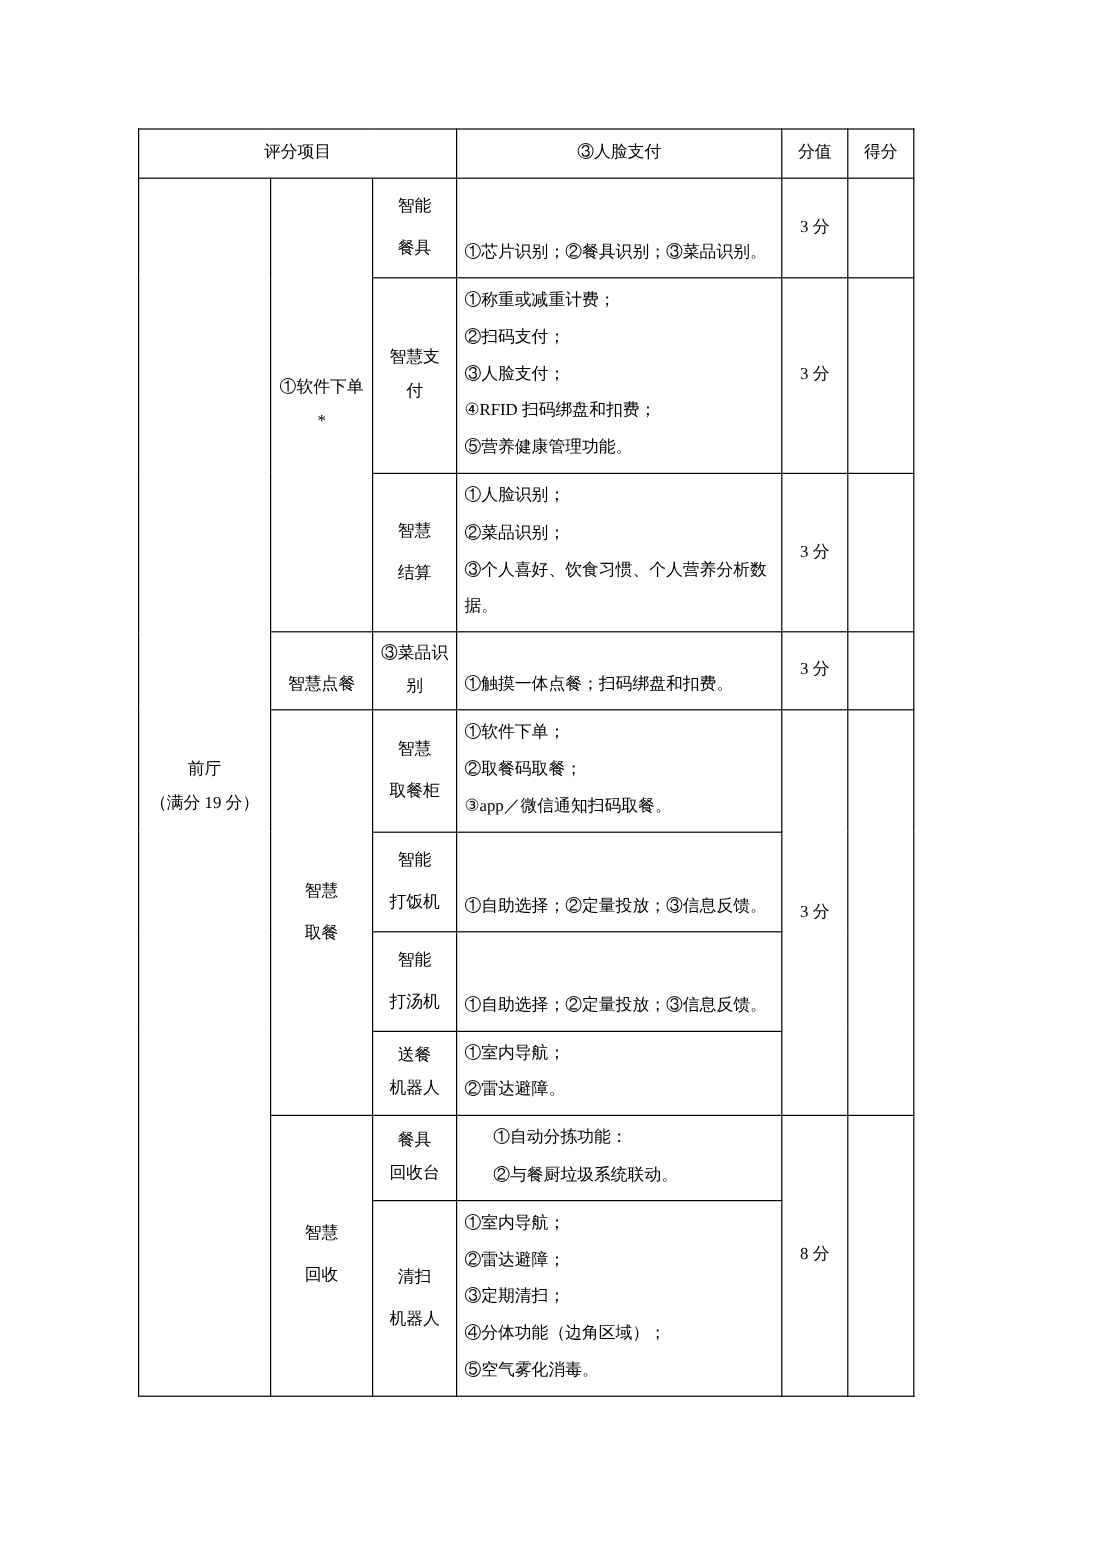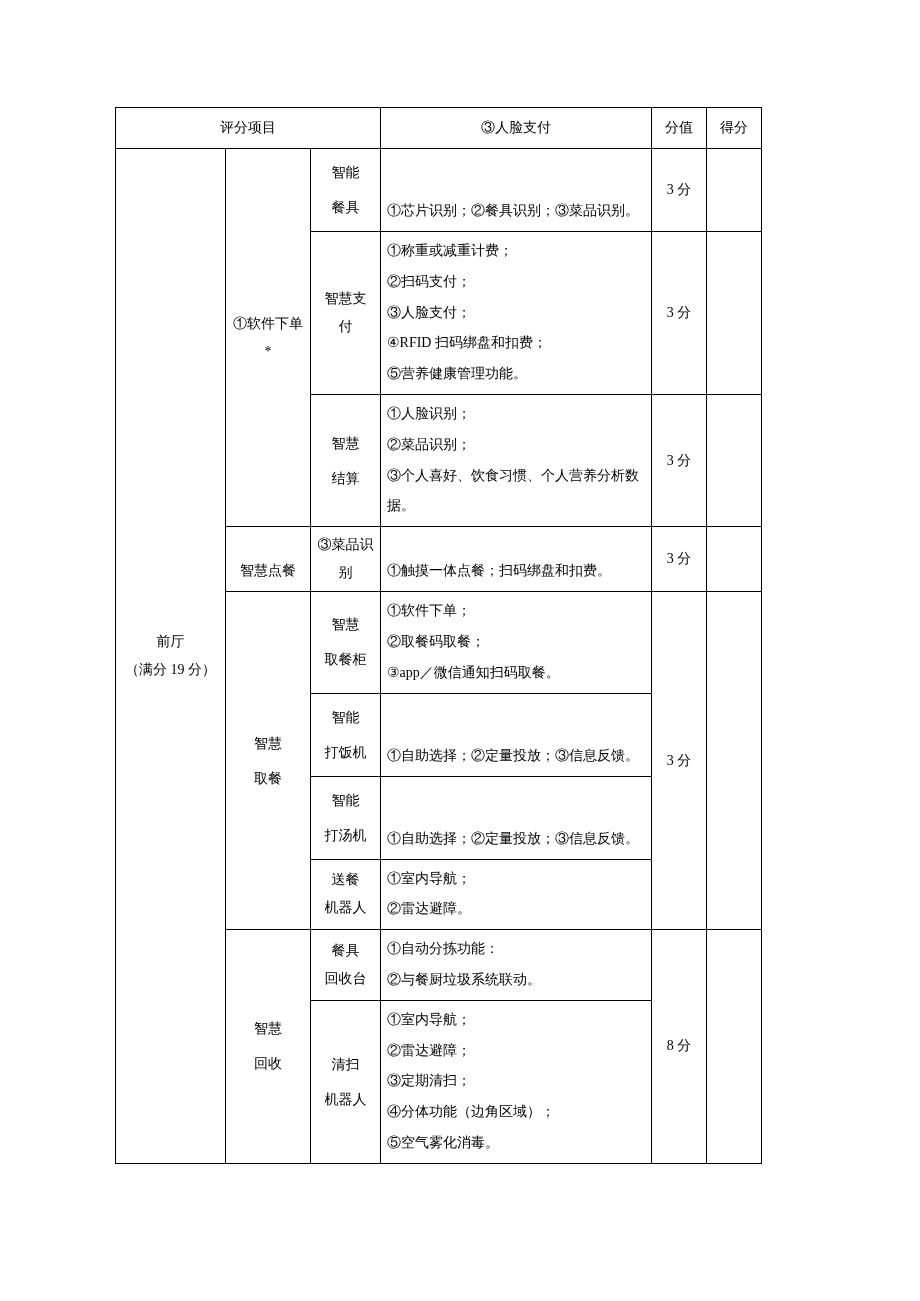--- a/index.html
+++ b/index.html
@@ -195,21 +195,21 @@
 </tr>
 
 <tr>
   <td rowspan="2" class="center">
             <div class="cell" style="line-height:2.5;">智慧<br>回收</div>
           </td>
   <td class="center">
             <div class="cell">餐具<br>回收台</div>
           </td>
   <td>
-            <div class="desc" style="white-space:pre-line;">①自动分拣功能：
+            <div class="desc" style="white-space:pre-line;margin-left:24px;">①自动分拣功能：
 ②与餐厨垃圾系统联动。</div>
           </td>
   <td rowspan="2" class="center">
             <div class="cell">8 分</div>
           </td>
   <td rowspan="2"></td>
 </tr>
 
 <tr>
   <td class="center">

